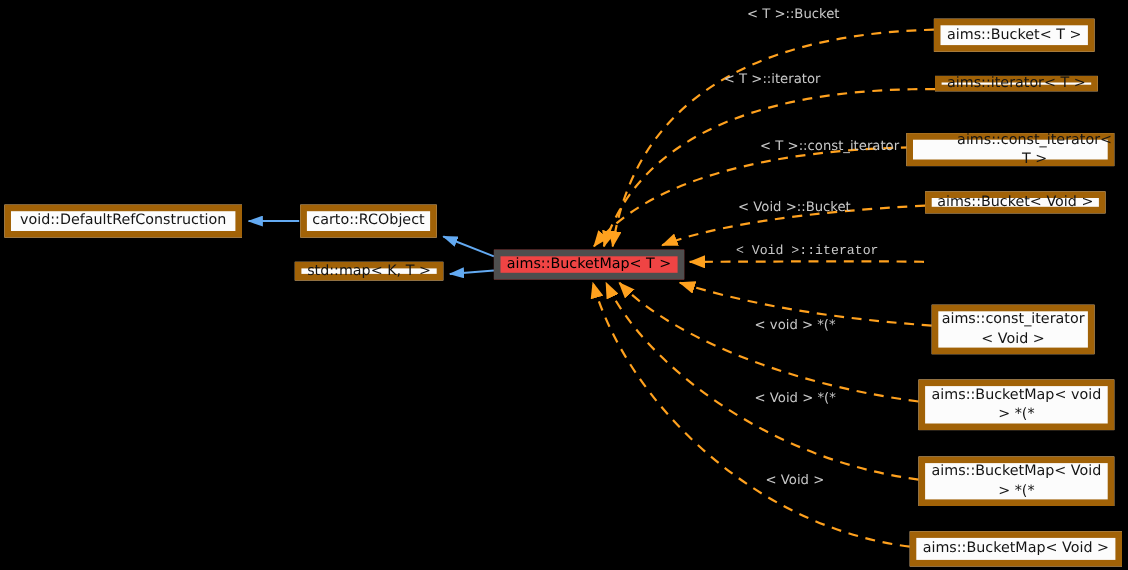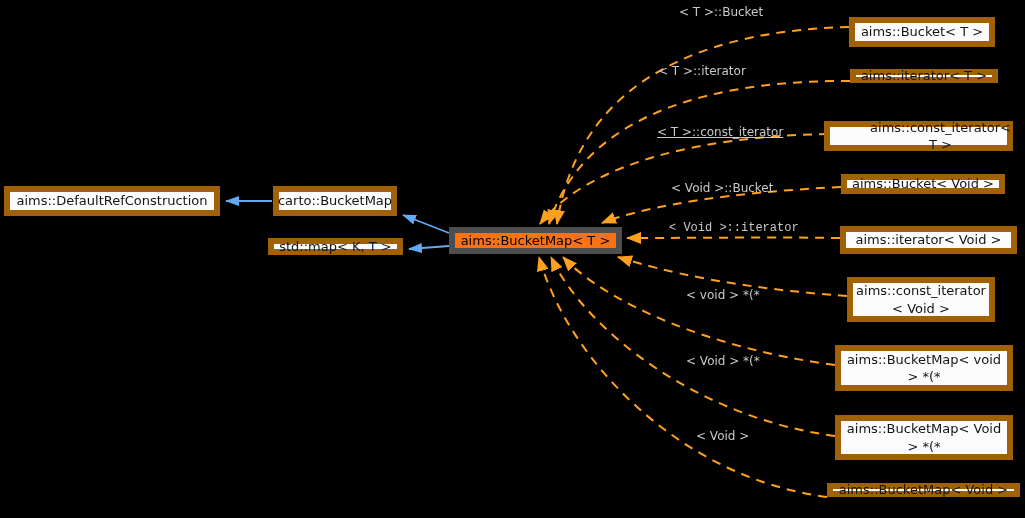--- a/index.html
+++ b/index.html
@@ -7,21 +7,21 @@
     position:relative;width:1025px;height:518px;background:#000000;
     font-family:"DejaVu Sans","Liberation Sans",sans-serif;overflow:hidden;
   }
   .edges{position:absolute;left:0;top:0;}
   .node{
     position:absolute;display:flex;align-items:center;justify-content:center;
     text-align:center;background:#fcfcfc;border:6px solid #a16207;color:#141414;
     font-size:13px;line-height:17.5px;white-space:pre-line;box-sizing:border-box;
     cursor:pointer;
   }
-  .node.center{background:#f97316;border-color:#4e4e4e;color:#000;cursor:default;}
+  .node.center{background:#ef4444;border-color:#4e4e4e;color:#000;cursor:default;}
   .edge-label{
     position:absolute;color:#c8c8c8;font-size:12px;line-height:15px;white-space:nowrap;
   }
 </style>
 </head>
 <body>
 
 <div id="canvas">
 
   <svg class="edges" width="1025" height="518" viewBox="0 0 1025 518">
@@ -46,41 +46,40 @@
       <path d="M827,497 C680,478 568,360 539,257" marker-end="url(#oarrow)"></path>
     </g>
 
     <g stroke="#63aaf2" stroke-width="1.8" fill="none">
       <path d="M272,201 L226,201" marker-end="url(#barrow)"></path>
       <path d="M449,233 L403,215" marker-end="url(#barrow)"></path>
       <path d="M449,246 L409,249" marker-end="url(#barrow)"></path>
     </g>
   </svg>
 
-  <div class="node" style="left:4px;top:186px;width:216px;height:30px;">aims::DefaultRefConstruction</div>
-  <div class="node" style="left:273px;top:186px;width:124px;height:30px;">carto::BucketMap</div>
+  <div class="node" style="left:4px;top:186px;width:216px;height:30px;">void::DefaultRefConstruction</div>
+  <div class="node" style="left:273px;top:186px;width:124px;height:30px;">carto::RCObject</div>
   <div class="node" style="left:268px;top:238px;width:135px;height:17px;">std::map&lt; K, T &gt;</div>
 
   <div class="node center" style="left:449px;top:227px;width:173px;height:27px;">aims::BucketMap&lt; T &gt;</div>
 
   <div class="node" style="left:849px;top:17px;width:146px;height:30px;">aims::Bucket&lt; T &gt;</div>
   <div class="node" style="left:850px;top:69px;width:148px;height:14px;">aims::iterator&lt; T &gt;</div>
   <div class="node" style="left:824px;top:121px;width:189px;height:30px;padding-left:44px;">aims::const_iterator&lt; T &gt;</div>
   <div class="node" style="left:841px;top:174px;width:164px;height:20px;">aims::Bucket&lt; Void &gt;</div>
-  <div class="node" style="left:840px;top:226px;width:177px;height:28px;">aims::iterator&lt; Void &gt;</div>
   <div class="node" style="left:847px;top:277px;width:148px;height:45px;">aims::const_iterator
 &lt; Void &gt;</div>
   <div class="node" style="left:835px;top:345px;width:178px;height:46px;">aims::BucketMap&lt; void
 &gt; *(*</div>
   <div class="node" style="left:835px;top:415px;width:178px;height:45px;">aims::BucketMap&lt; Void
 &gt; *(*</div>
-  <div class="node" style="left:827px;top:483px;width:193px;height:14px;">aims::BucketMap&lt; Void &gt;</div>
+  <div class="node" style="left:827px;top:483px;width:193px;height:32px;">aims::BucketMap&lt; Void &gt;</div>
 
   <span class="edge-label" style="left:679px;top:5px;">&lt; T &gt;::Bucket</span>
   <span class="edge-label" style="left:658px;top:64px;">&lt; T &gt;::iterator</span>
-  <span class="edge-label" style="left:657px;top:125px;text-decoration:underline;">&lt; T &gt;::const_iterator</span>
+  <span class="edge-label" style="left:691px;top:125px;">&lt; T &gt;::const_iterator</span>
   <span class="edge-label" style="left:671px;top:181px;">&lt; Void &gt;::Bucket</span>
   <span class="edge-label" style="left:669px;top:221px;font-family:Liberation Mono, monospace;">&lt; Void &gt;::iterator</span>
   <span class="edge-label" style="left:686px;top:288px;">&lt; void &gt; *(*</span>
   <span class="edge-label" style="left:686px;top:354px;">&lt; Void &gt; *(*</span>
   <span class="edge-label" style="left:696px;top:429px;">&lt; Void &gt;</span>
 
 </div>
 
 </body></html>

